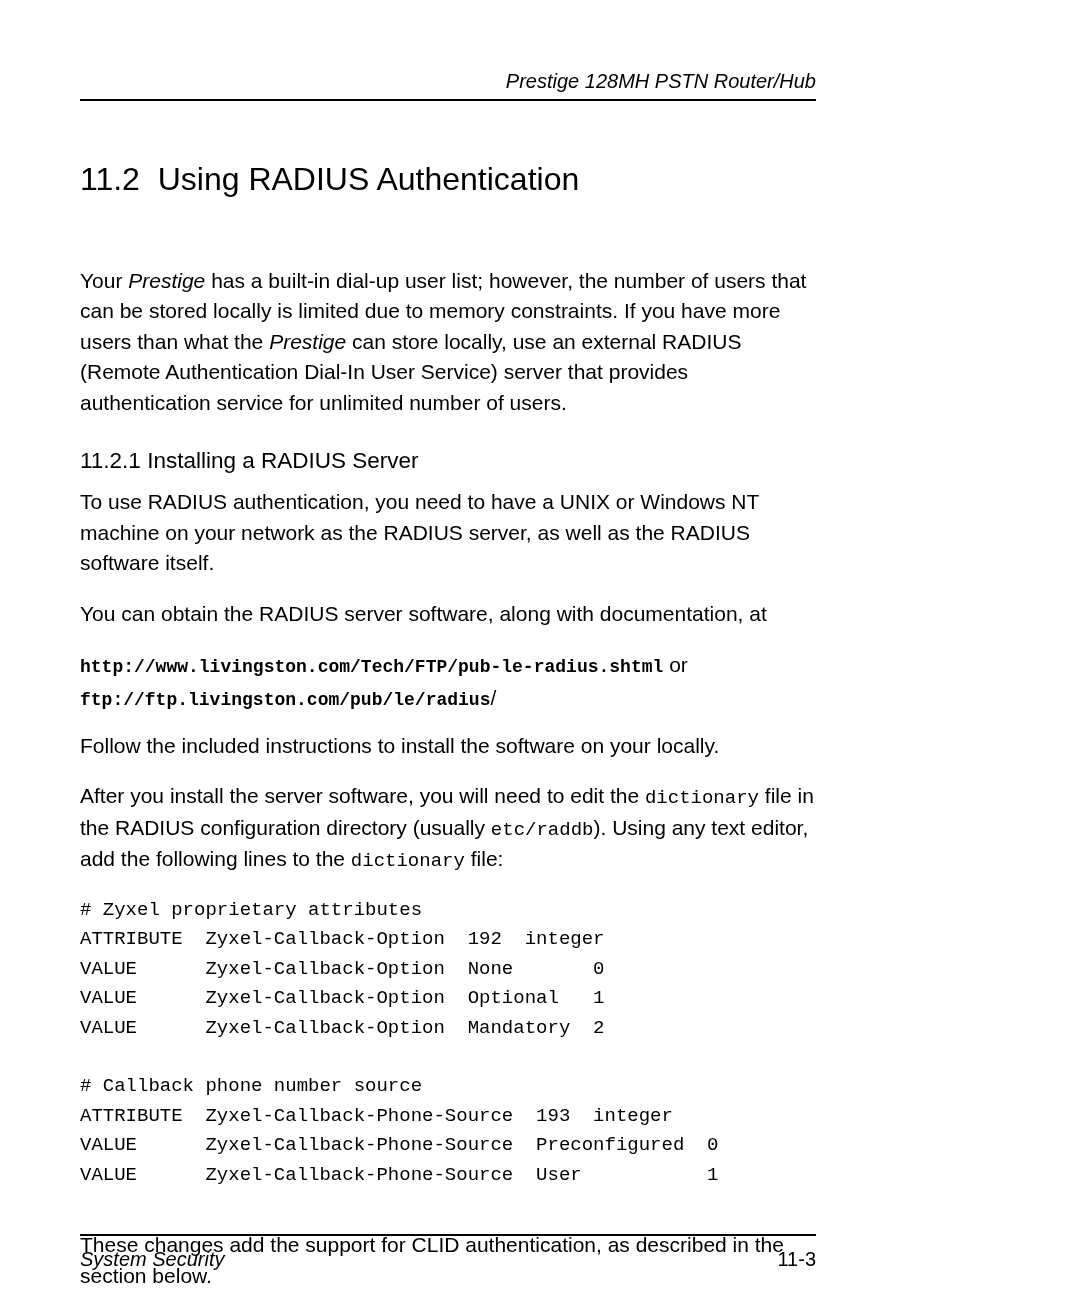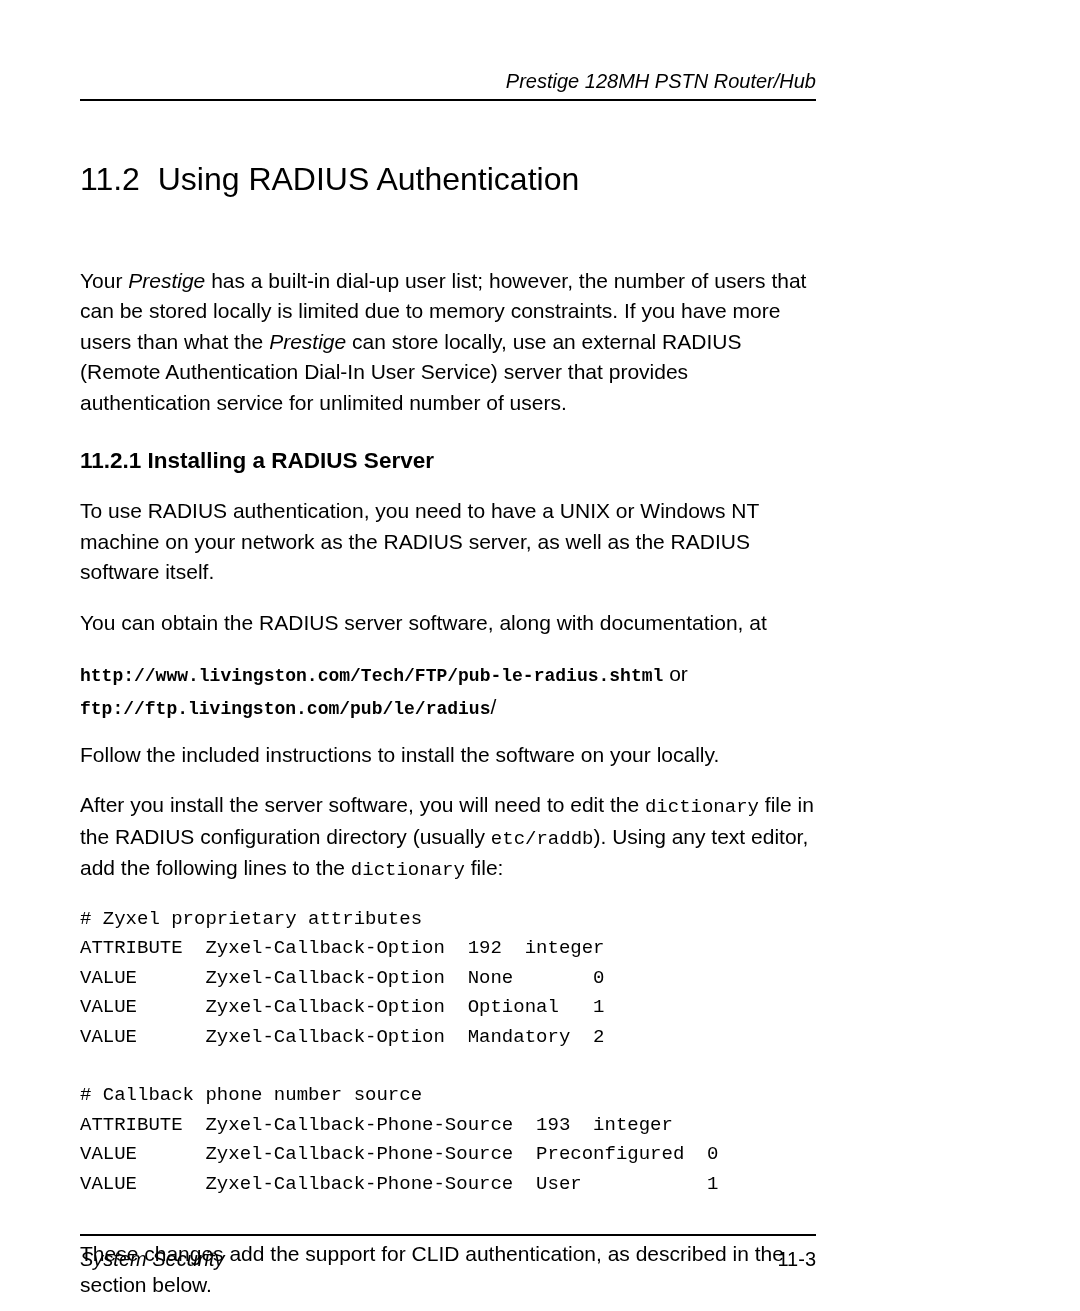--- a/index.html
+++ b/index.html
@@ -29,23 +29,23 @@
     font-weight: normal;
     margin-bottom: 68px;
   }
   .body-para {
     font-size: 21px;
     line-height: 1.45;
     margin-bottom: 20px;
   }
   .subsection-heading {
     font-size: 22.5px;
-    font-weight: bold;
+    font-weight: normal;
     margin-top: 30px;
-    margin-bottom: 22px;
+    margin-bottom: 13px;
   }
   .italic { font-style: italic; }
   .mono {
     font-family: "Courier New", Courier, monospace;
     font-size: 19px;
   }
   .url-line {
     font-family: "Courier New", Courier, monospace;
     font-weight: bold;
     font-size: 18px;

